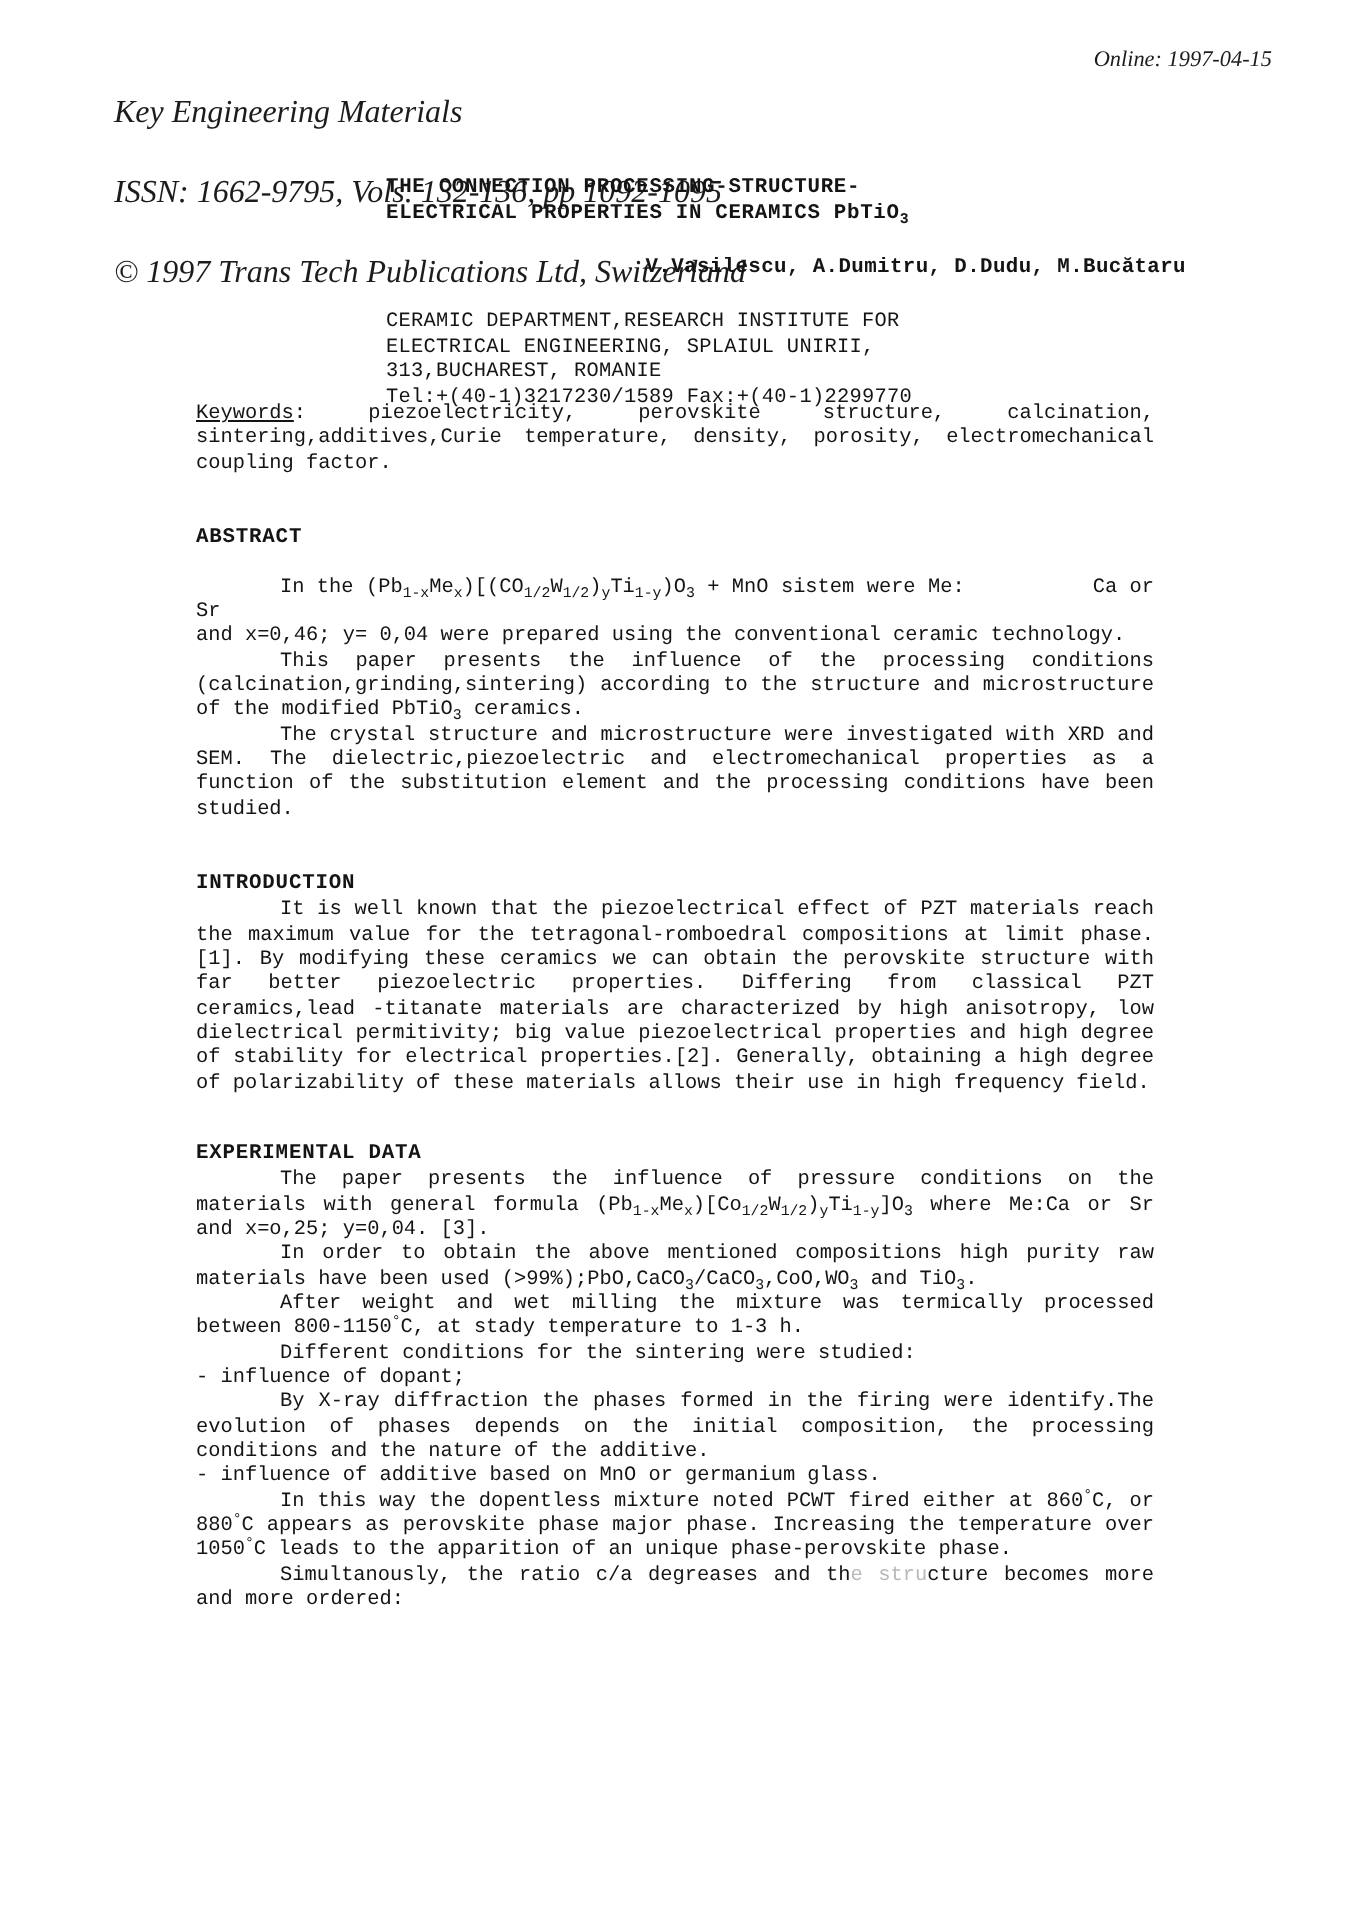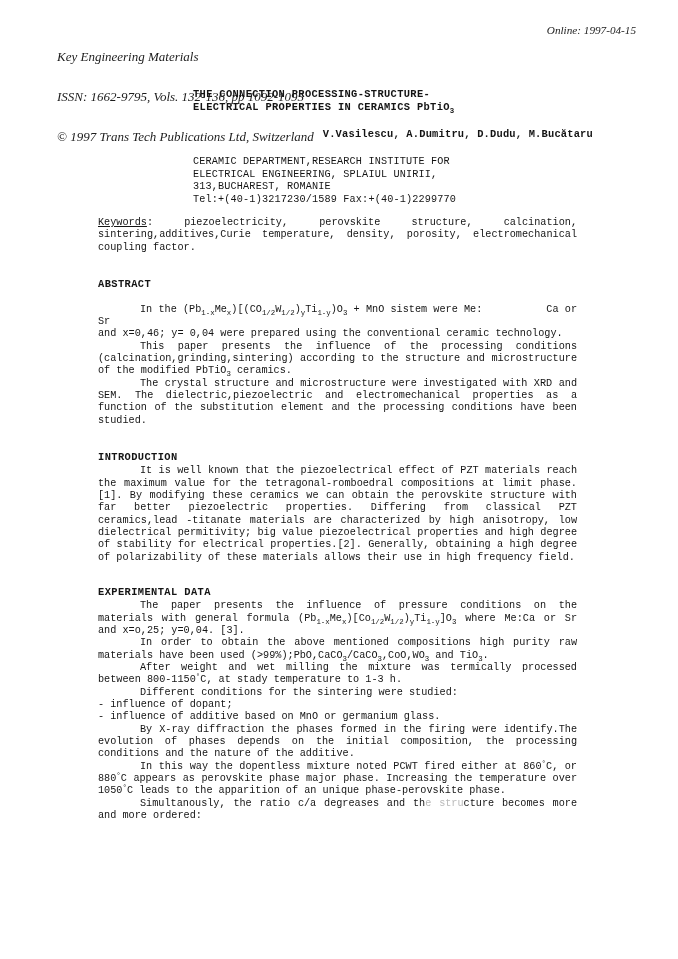--- a/index.html
+++ b/index.html
@@ -24,21 +24,21 @@
     top: 24px;
     left: 57px;
     right: 42px;
     display: flex;
     justify-content: space-between;
     align-items: flex-start;
   }
   .masthead-left {
     font-family: "Liberation Serif", "DejaVu Serif", serif;
     font-style: italic;
-    font-size: 13px;
+    font-size: 16px;
     line-height: 13.2px;
     color: #1c1c1c;
     white-space: pre;
   }
   .masthead-left div { white-space: nowrap; }
   .masthead-right {
     font-family: "Liberation Serif", "DejaVu Serif", serif;
     font-style: italic;
     font-size: 11.2px;
     line-height: 13.2px;
@@ -82,21 +82,21 @@
     font-size: 10.2px;
     line-height: 12.6px;
     letter-spacing: 0.15px;
     white-space: pre-line;
   }
 
   
   .column {
     position: absolute;
     left: 98px;
-    top: 217px;
+    top: 202px;
     width: 479px;
   }
 
   .keywords {
     text-align: justify;
     text-justify: inter-word;
     font-size: 10.2px;
     line-height: 12.4px;
   }
   .kw-label {
@@ -186,22 +186,22 @@
 
     <p class="body indent"><span>The paper presents the influence of pressure conditions on the materials with general formula (Pb</span><sub>1-x</sub><span>Me</span><sub>x</sub><span>)[Co</span><sub>1/2</sub><span>W</span><sub>1/2</sub><span>)</span><sub>y</sub><span>Ti</span><sub>1-y</sub><span>]O</span><sub>3</sub><span> where Me:Ca or Sr and x=o,25; y=0,04. [3].</span></p>
 
     <p class="body indent"><span>In  order  to  obtain  the  above  mentioned  compositions  high  purity  raw materials have been used (&gt;99%);PbO,CaCO</span><sub>3</sub><span>/CaCO</span><sub>3</sub><span>,CoO,WO</span><sub>3</sub><span> and TiO</span><sub>3</sub><span>.</span></p>
 
     <p class="body indent"><span>After weight and wet milling the mixture was termically processed between 800-1150</span><sup>°</sup><span>C, at stady temperature to 1-3 h.</span></p>
 
     <p class="body indent left">Different conditions for the sintering were studied:</p>
 
     <p class="body noindent left">- influence of dopant;</p>
+    <p class="body indent">By X-ray diffraction the phases formed in the firing were identify.The evolution of phases depends on the initial composition, the processing conditions and the nature of the additive.</p>
+
     <p class="body noindent left">- influence of additive based on MnO or germanium glass.</p>
-
-    <p class="body indent">By X-ray diffraction the phases formed in the firing were identify.The evolution of phases depends on the initial composition, the processing conditions and the nature of the additive.</p>
 
     <p class="body indent"><span>In this way the dopentless mixture noted PCWT fired either at 860</span><sup>°</sup><span>C, or 880</span><sup>°</sup><span>C appears as perovskite phase major phase. Increasing the temperature over 1050</span><sup>°</sup><span>C leads to the apparition of an unique phase-perovskite phase.</span></p>
 
     <p class="body indent"><span>Simultanously, the ratio c/a degreases  and th</span><span class="faded">e   stru</span><span>cture becomes more and more ordered:</span></p>
 
   </div>
 </div>
 
 </body></html>

